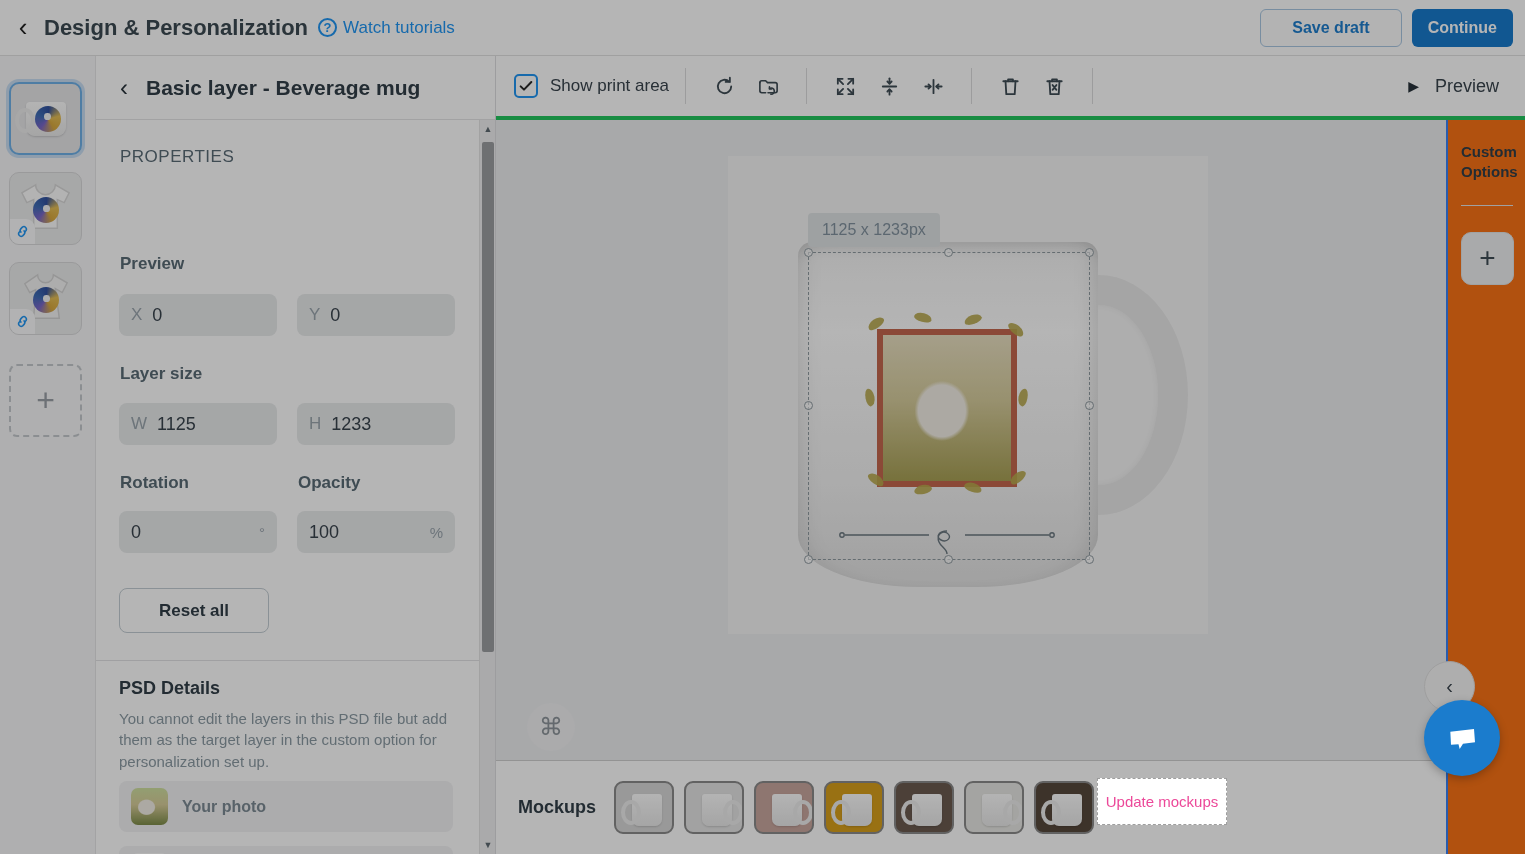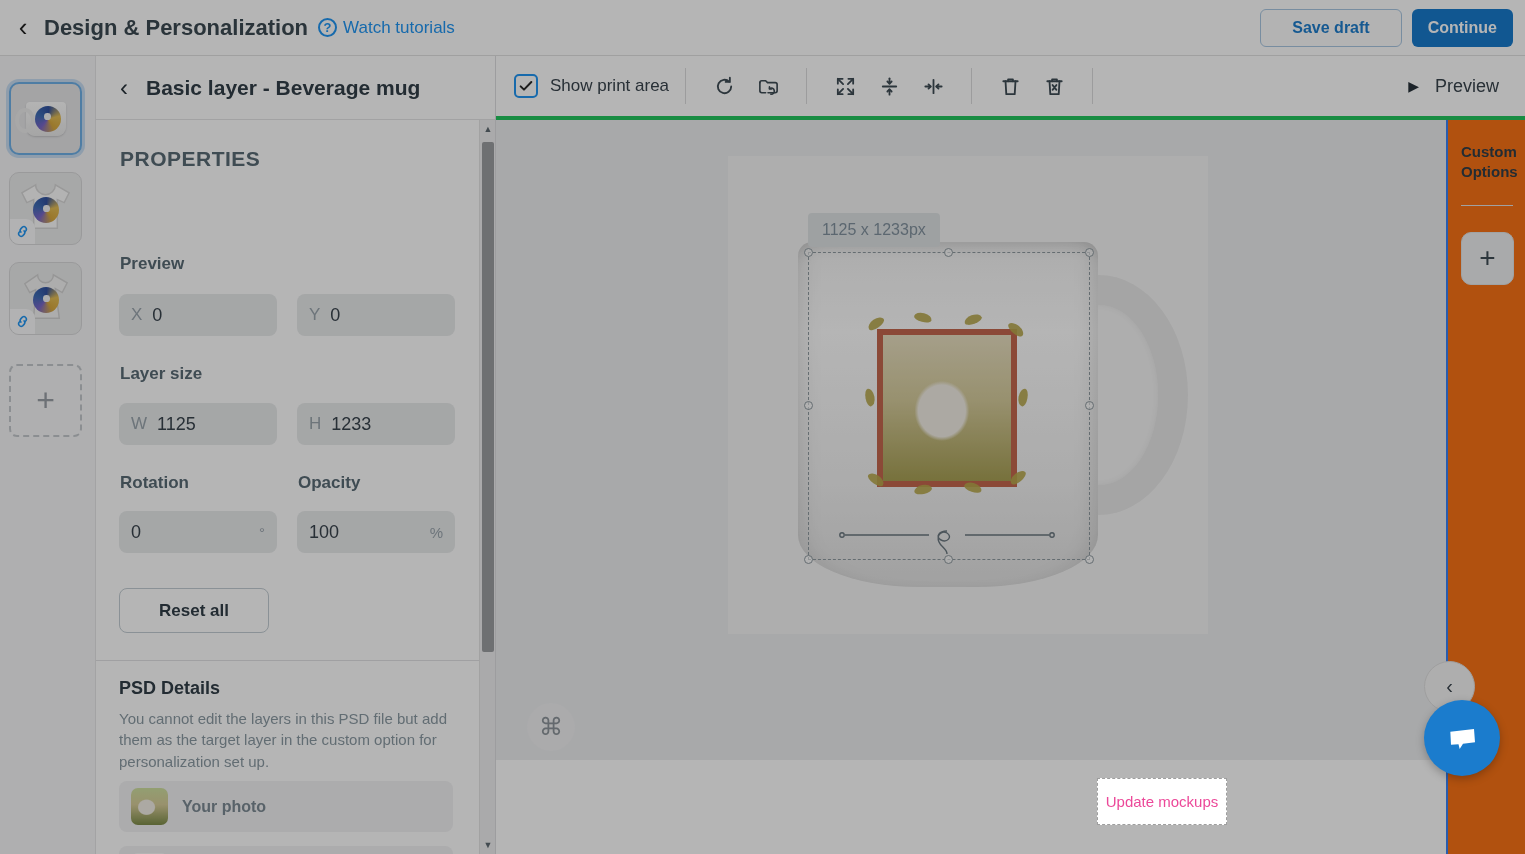--- a/index.html
+++ b/index.html
@@ -47,21 +47,21 @@
   .rail-add { position:absolute; left:9px; width:73px; height:73px; border:2px dashed #c4c8cc; border-radius:8px;
               background:transparent; color:#9aa0a6; font-size:32px; display:grid; place-items:center; cursor:pointer; }
 
   
   .panel { position:absolute; left:96px; top:56px; width:400px; height:798px; background:#fff;
            border-right:1px solid #dedee0; z-index:1; }
   .panel-header { height:64px; border-bottom:1px solid #e4e4e6; display:flex; align-items:center; padding-left:12px; }
   .panel-header .back { width:32px; height:32px; display:grid; place-items:center; font-size:24px; color:#28323a; cursor:pointer; }
   .panel-header h2 { font-size:21px; font-weight:bold; color:#323f48; margin-left:6px; }
   .panel-body { position:absolute; left:0; top:64px; right:16px; bottom:0; }
-  .sec-title { position:absolute; left:24px; top:27px; font-size:21px; font-weight:bold; letter-spacing:.5px; color:#5a6b76; }
+  .sec-title { position:absolute; left:24px; top:27px; font-size:17px; font-weight:normal; letter-spacing:.5px; color:#5a6b76; }
   .fld-label { position:absolute; font-size:17px; font-weight:bold; color:#5a6b76; }
   .field { position:absolute; width:158px; height:42px; background:#e9ebec; border-radius:8px;
            display:flex; align-items:center; padding:0 12px; }
   .field .pfx { color:#9aa5ad; font-size:17px; margin-right:10px; }
   .field .sfx { color:#9aa5ad; font-size:15px; margin-left:auto; }
   .field input { flex:1; min-width:0; border:none; background:transparent; outline:none;
                  font-family:"Liberation Sans",sans-serif; font-size:18px; color:#39444d; }
   .reset-btn { position:absolute; left:23px; top:468px; width:150px; height:45px; background:#fff;
                border:1px solid #c3cdd3; border-radius:8px; font-size:17px; font-weight:bold; color:#323f48; cursor:pointer; }
   .panel-div { position:absolute; left:0; right:-16px; top:540px; height:1px; background:#e2e2e4; }
@@ -381,20 +381,46 @@
         <circle cx="5" cy="6" r="2.2"></circle>
           <circle cx="215" cy="6" r="2.2"></circle>
         <path d="M110 2c-8 0-12 6-6 9s12-3 6-7c-5-3-11 2-8 9 2 5 8 7 8 12"></path>
       </svg>
     </div>
     <div class="shortcut-btn">
       <span>⌘</span>
     </div>
   </main>
 
+  <footer class="mockbar">
+    <span class="title">Mockups</span>
+    <div class="thumbs">
+      <div class="mock-thumb" style="background: rgb(216, 216, 216);">
+          <div class="mini-mug"></div>
+        </div>
+      <div class="mock-thumb flip" style="background: rgb(228, 228, 228);">
+          <div class="mini-mug"></div>
+        </div>
+      <div class="mock-thumb flip" style="background: rgb(201, 166, 158);">
+          <div class="mini-mug"></div>
+        </div>
+      <div class="mock-thumb" style="background: rgb(216, 160, 28);">
+          <div class="mini-mug"></div>
+        </div>
+      <div class="mock-thumb" style="background: rgb(107, 91, 80);">
+          <div class="mini-mug"></div>
+        </div>
+      <div class="mock-thumb flip" style="background: rgb(232, 232, 228);">
+          <div class="mini-mug"></div>
+        </div>
+      <div class="mock-thumb" style="background: rgb(87, 72, 60);">
+          <div class="mini-mug"></div>
+        </div>
+    </div>
+  </footer>
 
   <aside class="rightpanel">
     <div class="rp-title">Custom Options</div>
     <div class="rp-div"></div>
     <div class="rp-add">
       <span>+</span>
     </div>
   </aside>
 
   <div class="collapse-btn">

